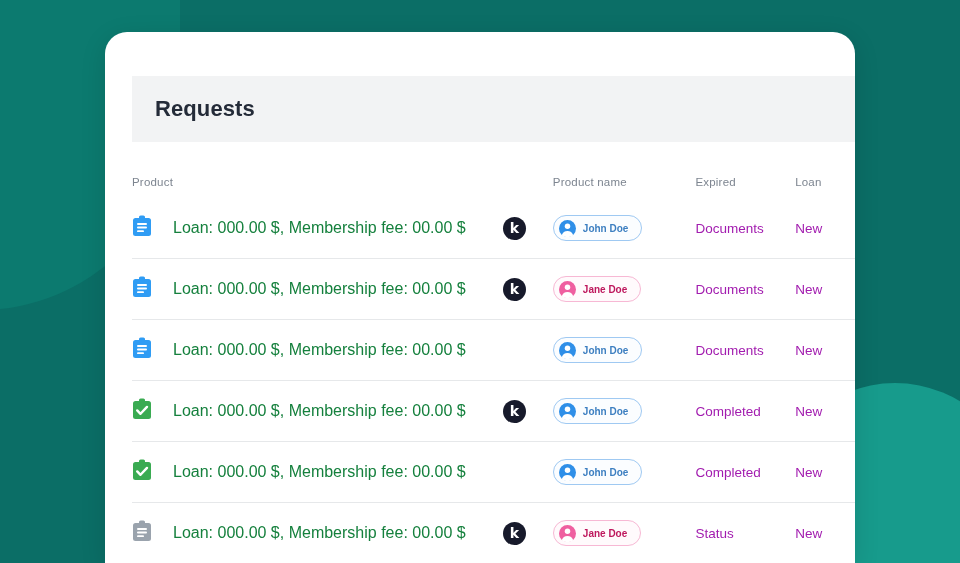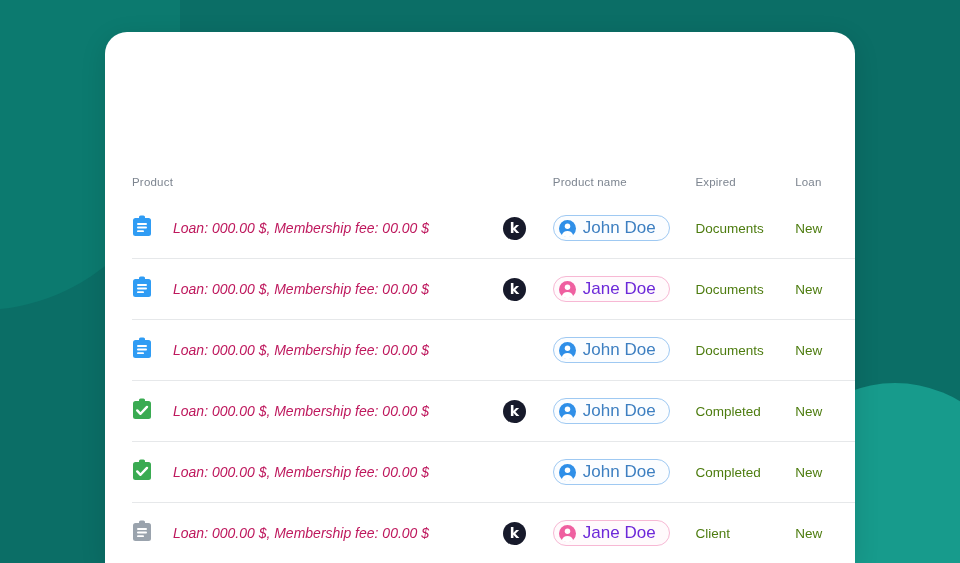--- a/index.html
+++ b/index.html
@@ -75,21 +75,21 @@
     color: #7d8590;
     letter-spacing: .2px;
   }
 
   .col-product   { width: 372px; display: flex; align-items: center; }
   .col-kbadge    { width: 50px;  display: flex; align-items: center; justify-content: flex-start; }
   .col-client    { width: 143px; display: flex; align-items: center; }
   .col-status    { width: 100px; }
   .col-type      { width: 58px;  }
 
-  .cell-text { font-size: 14px; color: #be185d; font-style: italic; }
+  .cell-text { font-size: 16px; color: #15803d; }
 
   
   .prod-icon { width: 20px; height: 22px; margin-right: 21px; flex: none; }
 
   
   .k-badge {
     width: 23px; height: 23px; border-radius: 50%;
     background: #171a2b;
     color: #ffffff;
     font-size: 14px; font-weight: 700;
@@ -104,37 +104,40 @@
     display: inline-flex;
     align-items: center;
     height: 26px;
     border-radius: 14px;
     padding: 0 13px 0 5px;
     gap: 7px;
     white-space: nowrap;
   }
   .client-pill.blue  { border: 1px solid #9fc9f2; background: #fbfdff; }
   .client-pill.pink  { border: 1px solid #f7b8d4; background: #fffafc; }
-  .client-pill .name { font-size: 17px; font-weight: 400; }
+  .client-pill .name { font-size: 10px; font-weight: 700; }
   .client-pill.blue .name { color: #3d7fc1; }
-  .client-pill.pink .name { color: #6d28d9; }
+  .client-pill.pink .name { color: #be185d; }
   .avatar-icon { width: 17px; height: 17px; flex: none; display: block; }
 
-  .status-text, .type-text { font-size: 13.5px; color: #4d7c0f; }
+  .status-text, .type-text { font-size: 13.5px; color: #a21caf; }
 </style>
 </head>
 <body>
 
 <div id="bg-layer">
   <div class="bg-shape" id="bg-blob-left"></div>
   <div class="bg-shape" id="bg-blob-right"></div>
 </div>
 
 <div id="card">
 
+  <div id="title-band">
+    <div id="page-title">Requests</div>
+  </div>
 
   <div id="table">
 
     <div class="row" id="header-row">
       <div class="cell col-product">Product</div>
       <div class="cell col-kbadge"></div>
       <div class="cell col-client">Product name</div>
       <div class="cell col-status">Expired</div>
       <div class="cell col-type">Loan</div>
     </div>
@@ -304,19 +307,19 @@
               <span>
                 <svg viewBox="0 0 18 18" class="avatar-icon" xmlns="http://www.w3.org/2000/svg">
                   <circle cx="9" cy="9" r="9" fill="#ef5fa0"></circle>
                   <circle cx="9" cy="6.7" r="2.9" fill="#ffffff"></circle>
                   <path d="M2.9 16.2c0.9-3.1 3.2-4.6 6.1-4.6s5.2 1.5 6.1 4.6A9 9 0 0 1 9 18a9 9 0 0 1-6.1-1.8z" fill="#ffffff"></path>
                 </svg>
               </span>
               <span class="name">Jane Doe</span>
             </span>
           </div>
-          <div class="col-status status-text">Client</div>
+          <div class="col-status status-text">Status</div>
           <div class="col-type type-text">New</div>
         </div>
       </div>
 
   </div>
 </div>
 
 </body></html>

